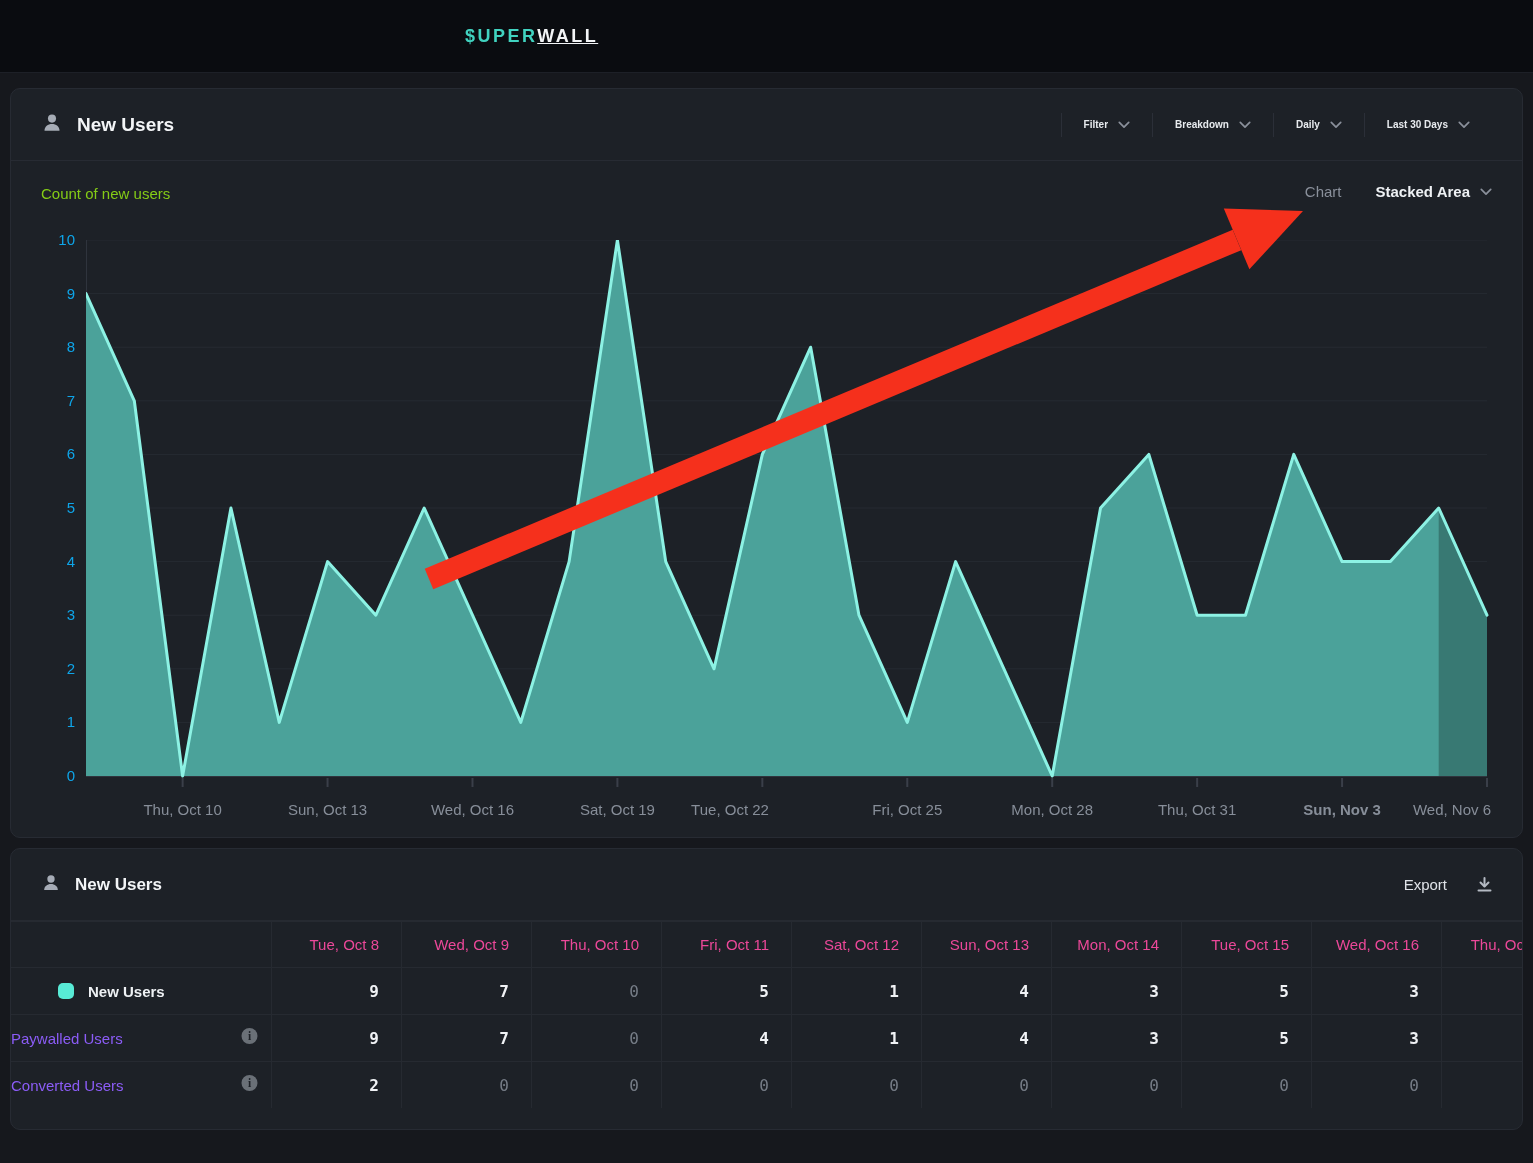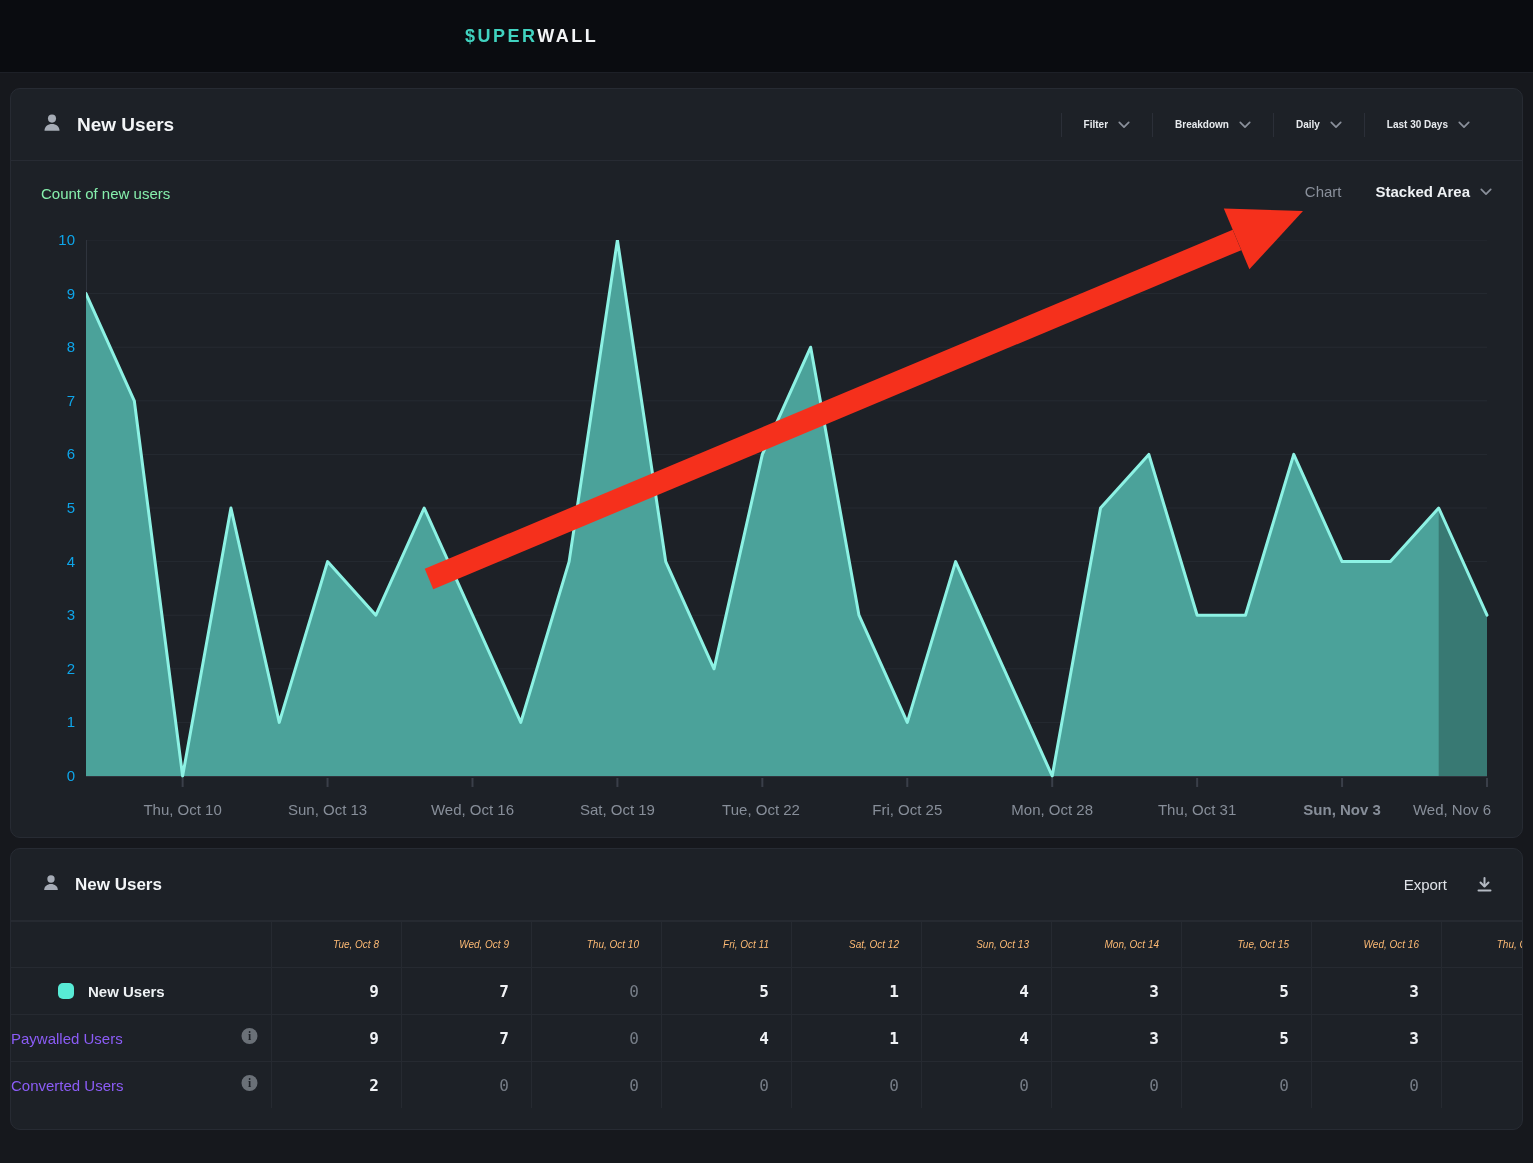--- a/index.html
+++ b/index.html
@@ -12,21 +12,21 @@
     color:#e8ebef;
   }
   
   .topbar {
     position:absolute; left:0; top:0; width:1533px; height:73px;
     background:#0a0c10; border-bottom:1px solid #1d2027;
     display:flex; align-items:center;
   }
   .logo { margin-left:465px; font-size:18px; font-weight:800; letter-spacing:2.5px; }
   .logo .teal { color:#41d3c0; }
-  .logo .white { color:#f2f4f6; }
+  .logo .white { color:#f2f4f6;text-decoration:underline; }
   
   .panel {
     position:absolute; left:10px; width:1513px;
     background:#1d2127; border:1px solid #272b33; border-radius:10px;
   }
   #chart-panel { top:88px; height:750px; }
   #table-panel { top:848px; height:282px; overflow:hidden; }
   .panel-header {
     height:72px; display:flex; align-items:center; padding:0 30px;
     border-bottom:1px solid #272b33;
@@ -34,41 +34,41 @@
   #table-panel .panel-header { border-bottom:1px solid #262a31; }
   .panel-title { font-size:19px; font-weight:600; color:#f3f5f7; margin-left:14px; }
   #table-panel .panel-title { font-size:17px; }
   .spacer { flex:1; }
   .controls { display:flex; align-items:center; }
   .ctrl-divider { width:1px; height:24px; background:#2b2f38; }
   .control { display:flex; align-items:center; padding:0 22px; cursor:pointer; }
   .control .lbl { font-size:10px; font-weight:600; color:#e8ebef; margin-right:10px; }
   .chev { width:12px; height:8px; }
   
-  .chart-subtitle { position:absolute; left:30px; top:96px; font-size:15px; color:#86efac; }
+  .chart-subtitle { position:absolute; left:30px; top:96px; font-size:15px; color:#84cc16; }
   .chart-type { position:absolute; right:30px; top:94px; display:flex; align-items:center; cursor:pointer; }
   .chart-type .t-label { font-size:15px; color:#8a909b; margin-right:10px; }
   .chart-type .t-value { font-size:15px; font-weight:600; color:#eef1f4; margin-right:10px;margin-left:24px; }
   
   #plot-svg { position:absolute; left:75px; top:151px; }
   .ylabel { position:absolute; width:46px; left:18px; text-align:right;
             font-size:15px; color:#0ea5e9; }
   .xlabel { position:absolute; top:712px; font-size:15px; color:#878e99; white-space:nowrap; }
   #arrow-svg { position:absolute; left:0; top:0; pointer-events:none; }
   
   .tbl { width:1560px; }
   .tbl-row { display:flex; height:47px; border-top:1px solid #262a31; align-items:stretch; }
   .tbl-row.head { height:46px; }
   .cell-label { width:260px; display:flex; align-items:center; position:relative; flex:none; }
   .cell-val {
     width:130px; flex:none; display:flex; align-items:center; justify-content:flex-end;
     padding-right:22px; border-left:1px solid #262a31;
     font-family:"DejaVu Sans Mono", monospace; font-size:16px;
   }
-  .tbl-row.head .cell-val { font-family:"Liberation Sans", sans-serif; font-size:10px; color:#fdba74;font-style:italic; }
+  .tbl-row.head .cell-val { font-family:"Liberation Sans", sans-serif; font-size:15px; color:#ec4899; }
   .cell-val.num { color:#f0f2f5; font-weight:700; }
   .cell-val.zero { color:#767d87; font-weight:400; }
   .swatch { width:16px; height:16px; border-radius:5px; margin-left:47px; flex:none; }
   .row-label { font-size:15px; color:#8b5cf6; }
   .tbl-row .cell-label .row-label.first { margin-left:14px; color:#eef1f4; font-weight:600; }
   .info-icon { position:absolute; left:230px; top:50%; transform:translateY(-50%); }
   .export { display:flex; align-items:center; cursor:pointer;gap:18px; }
   .export .exp-lbl { font-size:15px; color:#dfe3e8; margin-right:12px; }
 </style>
 </head>
@@ -170,21 +170,21 @@
       <line x1="1401" y1="538" x2="1401" y2="547" stroke="#3a3f49" stroke-width="2"></line>
       <polygon points="0,536 0,53.6 48.31,160.8 96.62,536 144.93,268 193.24,482.4 241.55,321.6 289.86,375.2 338.17,268 386.48,375.2 434.79,482.4 483.1,321.6 531.41,0 579.72,321.6 628.03,428.8 676.34,214.4 724.66,107.2 772.97,375.2 821.28,482.4 869.59,321.6 917.9,428.8 966.21,536 1014.52,268 1062.83,214.4 1111.14,375.2 1159.45,375.2 1207.76,214.4 1256.07,321.6 1304.38,321.6 1352.69,268 1401,375.2 1401,536" fill="#4BA29A"></polygon>
       <polygon points="1352.69,536 1352.69,268 1401,375.2 1401,536" fill="rgba(0,0,0,0.25)"></polygon>
       <polyline points="0,53.6 48.31,160.8 96.62,536 144.93,268 193.24,482.4 241.55,321.6 289.86,375.2 338.17,268 386.48,375.2 434.79,482.4 483.1,321.6 531.41,0 579.72,321.6 628.03,428.8 676.34,214.4 724.66,107.2 772.97,375.2 821.28,482.4 869.59,321.6 917.9,428.8 966.21,536 1014.52,268 1062.83,214.4 1111.14,375.2 1159.45,375.2 1207.76,214.4 1256.07,321.6 1304.38,321.6 1352.69,268 1401,375.2" fill="none" stroke="#8DF2E4" stroke-width="3" stroke-linejoin="round" stroke-linecap="round"></polyline>
     </svg>
   <div id="xlabels">
       <span class="xlabel" style="left: 171.62px; transform: translateX(-50%);">Thu, Oct 10</span>
       <span class="xlabel" style="left: 316.55px; transform: translateX(-50%);">Sun, Oct 13</span>
       <span class="xlabel" style="left: 461.48px; transform: translateX(-50%);">Wed, Oct 16</span>
       <span class="xlabel" style="left: 606.41px; transform: translateX(-50%);">Sat, Oct 19</span>
-      <span class="xlabel" style="left: 750px; transform: translateX(-50%);">Tue, Oct 22</span>
+      <span class="xlabel" style="left: 719px; transform: translateX(-50%);">Tue, Oct 22</span>
       <span class="xlabel" style="left: 896.28px; transform: translateX(-50%);">Fri, Oct 25</span>
       <span class="xlabel" style="left: 1041.21px; transform: translateX(-50%);">Mon, Oct 28</span>
       <span class="xlabel" style="left: 1186.14px; transform: translateX(-50%);">Thu, Oct 31</span>
       <span class="xlabel" style="left: 1331.07px; transform: translateX(-50%); font-weight: bold;">Sun, Nov 3</span>
       <span class="xlabel" style="left: 1480px; transform: translateX(-100%);">Wed, Nov 6</span>
     </div>
 
   <svg id="arrow-svg" width="1513" height="750">
     <line id="arrow-shaft" x1="418" y1="490" x2="1226" y2="151" stroke-width="22" stroke="#F5301C"></line>
     <polygon id="arrow-head" points="1292,122 1238.4,180.3 1212.8,119.5" fill="#F5301C"></polygon>

